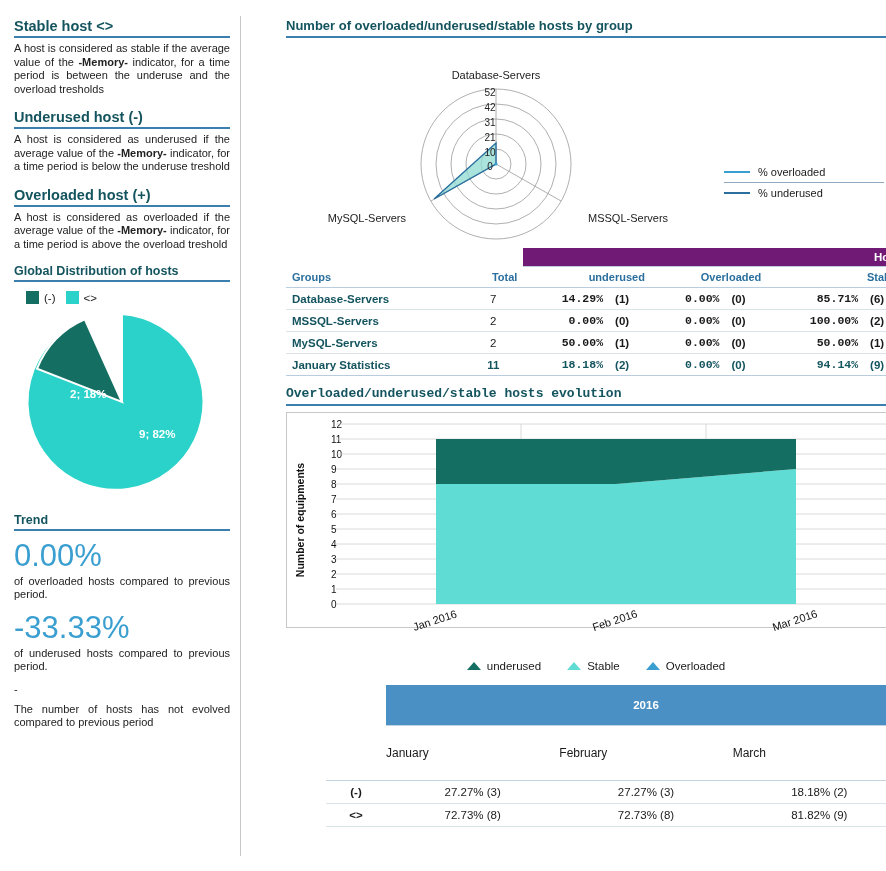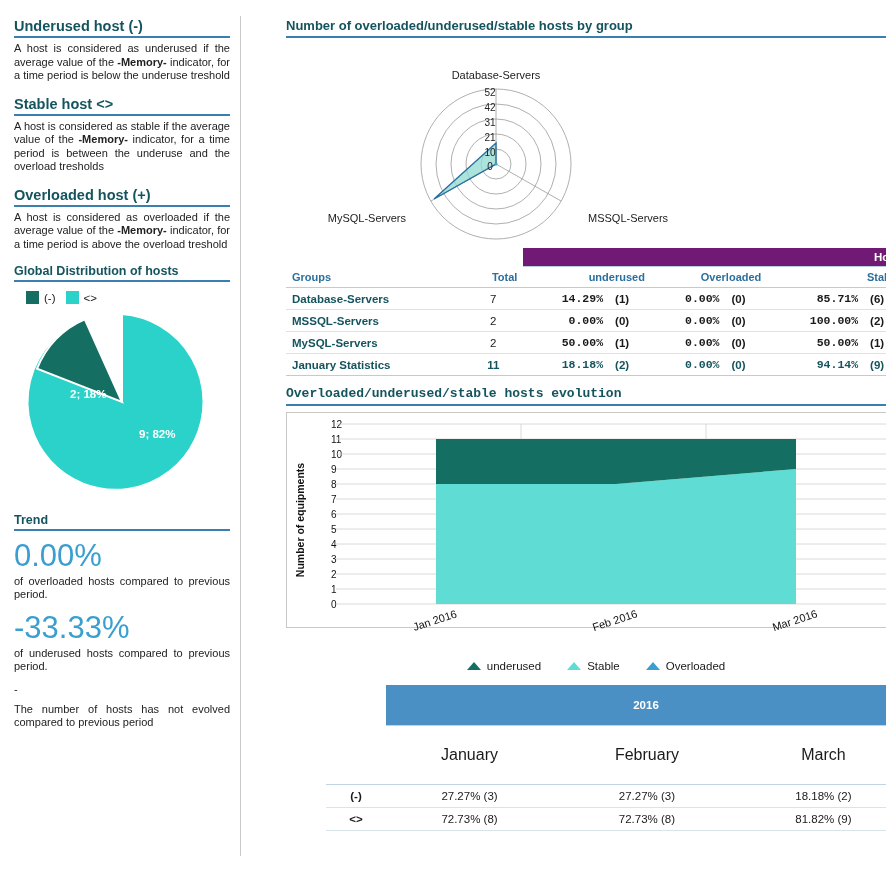--- a/index.html
+++ b/index.html
@@ -164,49 +164,49 @@
     margin-left: 40px;
     border-collapse: collapse;
     font-size: 11.5px;
     margin-top: 8px;
   }
   table.evo-table th.year {
     background: #4a90c4; color: #fff; font-weight: bold;
     text-align: center; padding: 3px 8px; font-size: 11.5px;
   }
   table.evo-table th {
-    font-weight: normal; text-align: center; padding: 20px 0;
-    border-bottom: 1px solid #c3d4e0; font-size: 16px;
+    font-weight: normal; text-align: left; padding: 20px 0;
+    border-bottom: 1px solid #c3d4e0; font-size: 12px;
   }
   table.evo-table td {
     text-align: center; padding: 5px 0;
     border-bottom: 1px solid #d9e3ea; font-size: 11.5px;
   }
   table.evo-table td.rowhdr { font-weight: bold; width: 60px; }
 </style>
 </head>
 <body>
 
 <div class="page">
 
   <div class="vdivider"></div>
 
   <div class="left-col">
 
     <div>
+      <div class="sec-title">Stable host &lt;&gt;</div>
+      <div class="sec-body">
+        A host is considered as stable if the average value of the <b>-Memory-</b> indicator, for a time period is between the underuse and the overload tresholds
+      </div>
+    </div>
+
+    <div>
       <div class="sec-title">Underused host (-)</div>
       <div class="sec-body">
         A host is considered as underused if the average value of the <b>-Memory-</b> indicator, for a time period is below the underuse treshold
-      </div>
-    </div>
-
-    <div>
-      <div class="sec-title">Stable host &lt;&gt;</div>
-      <div class="sec-body">
-        A host is considered as stable if the average value of the <b>-Memory-</b> indicator, for a time period is between the underuse and the overload tresholds
       </div>
     </div>
 
     <div>
       <div class="sec-title">Overloaded host (+)</div>
       <div class="sec-body">
         A host is considered as overloaded if the average value of the <b>-Memory-</b> indicator, for a time period is above the overload treshold
       </div>
     </div>
 
@@ -272,20 +272,31 @@
         <text x="204" y="82" font-size="10" fill="#222" text-anchor="middle" font-family="Liberation Sans, sans-serif">31</text>
         <text x="204" y="97" font-size="10" fill="#222" text-anchor="middle" font-family="Liberation Sans, sans-serif">21</text>
         <text x="204" y="112" font-size="10" fill="#222" text-anchor="middle" font-family="Liberation Sans, sans-serif">10</text>
         <text x="204" y="126" font-size="10" fill="#222" text-anchor="middle" font-family="Liberation Sans, sans-serif">0</text>
 
         <text x="210" y="35" font-size="11" fill="#222" text-anchor="middle" font-family="Liberation Sans, sans-serif">Database-Servers</text>
         <text x="302" y="178" font-size="11" fill="#222" text-anchor="start" font-family="Liberation Sans, sans-serif">MSSQL-Servers</text>
         <text x="120" y="178" font-size="11" fill="#222" text-anchor="end" font-family="Liberation Sans, sans-serif">MySQL-Servers</text>
       </svg>
 
+      <div class="radar-legend">
+        <div class="row">
+          <span class="line-sample" style="background:#3a9fd0;"></span>
+          <span>% overloaded</span>
+        </div>
+        <div class="rule"></div>
+        <div class="row">
+          <span class="line-sample" style="background:#2a6f9e;"></span>
+          <span>% underused</span>
+        </div>
+      </div>
     </div>
 
     <table class="hosts">
       <thead>
         <tr>
           <th style="border:none;background:none;"></th>
           <th style="border:none;background:none;"></th>
           <th class="spanhdr" colspan="6">Hosts</th>
         </tr>
         <tr>

